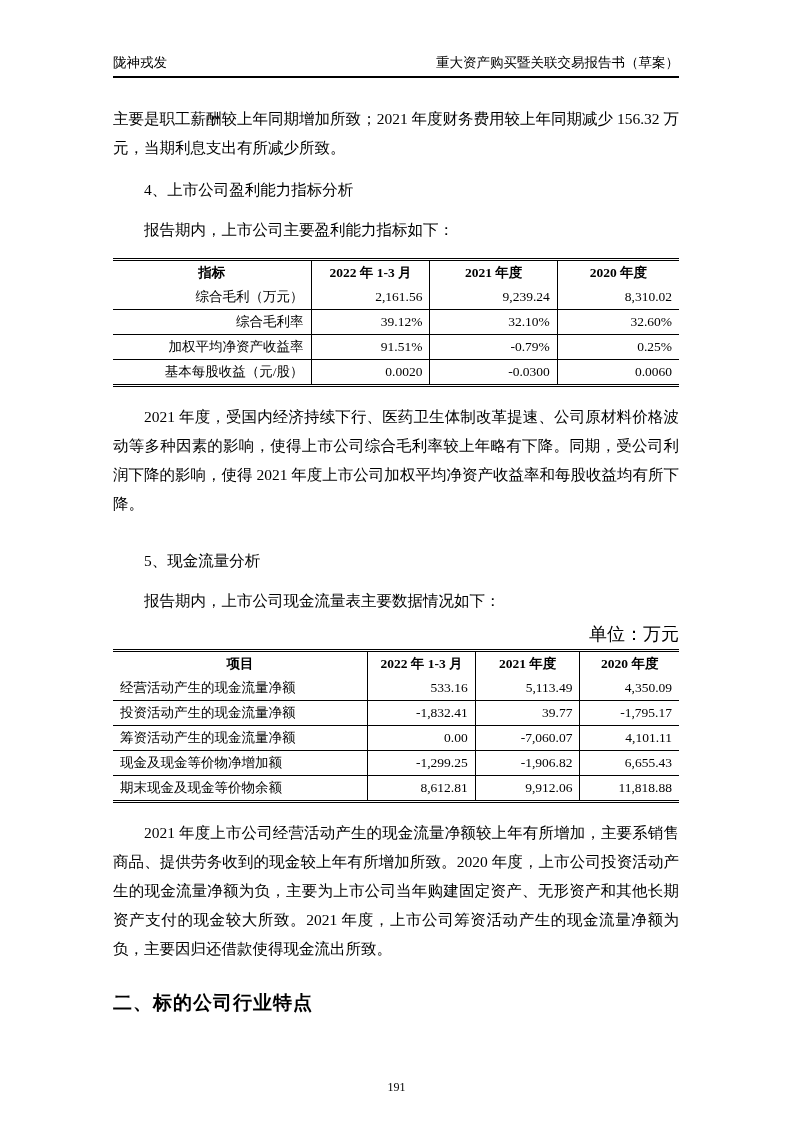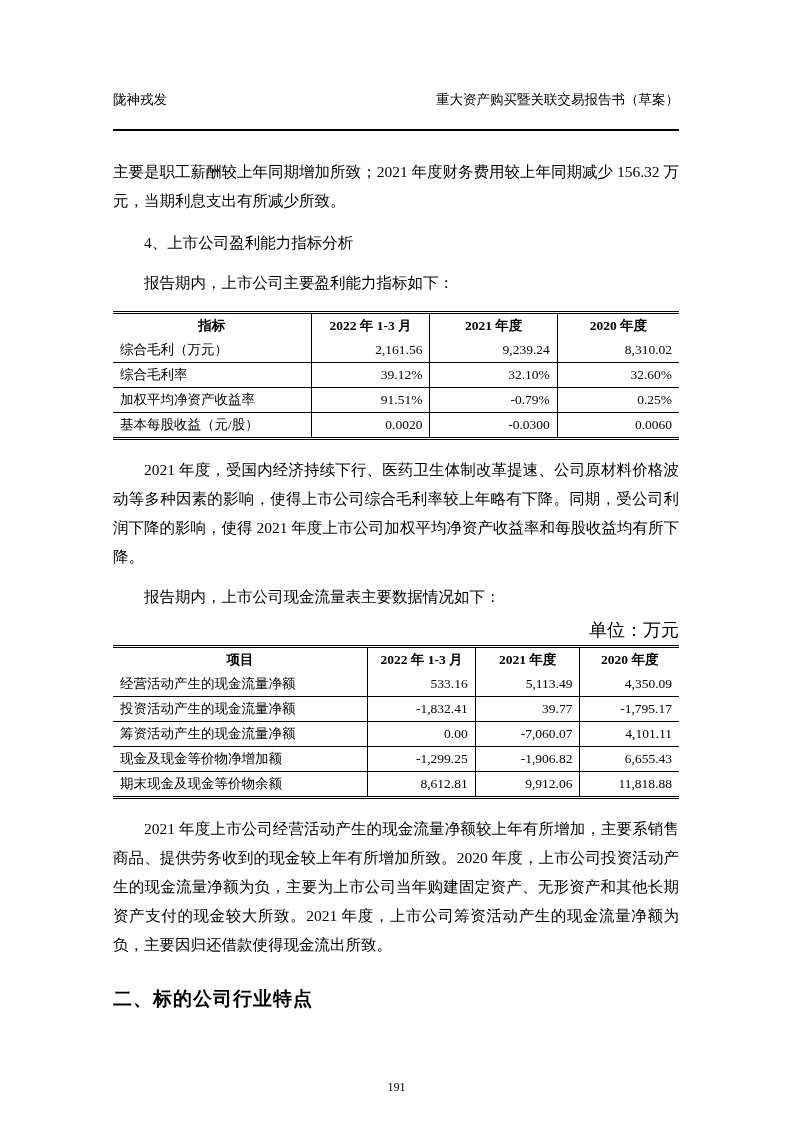--- a/index.html
+++ b/index.html
@@ -13,22 +13,21 @@
     overflow: hidden;
   }
   .content { position: absolute; left: 113px; width: 566px; top: 0; }
 
   
   .doc-header {
     padding-top: 54px;
     display: flex; justify-content: space-between; align-items: flex-end;
     font-size: 13.5px;
     border-bottom: 2px solid #000;
-    padding-bottom: 20px;
-    margin-top: 37px;
+    padding-bottom: 4px;
   }
 
   
   .para {
     font-size: 15.5px;
     line-height: 29px;
     text-align: justify;
     text-justify: inter-ideograph;
     margin: 0;
   }
@@ -55,21 +54,21 @@
   }
   th, td {
     border-bottom: 1.5px solid #000;
     padding: 3px 7px;
     height: 17px;
     font-weight: normal;
   }
   tr:last-child th, tr:last-child td { border-bottom: none; }
   th:not(:last-child), td:not(:last-child) { border-right: 1px solid #000; }
   thead th { font-weight: bold; text-align: center; }
-  .c { text-align: left; }
+  .c { text-align: right; }
   .l { text-align: left; }
   .r { text-align: right; }
 
   .unit-label {
     font-size: 18px;
     text-align: right;
     margin: 0;
   }
 
   .page-number {
@@ -142,20 +141,21 @@
           <td class="c">基本每股收益（元/股）</td>
           <td class="r">0.0020</td>
           <td class="r">-0.0300</td>
           <td class="r">0.0060</td>
         </tr>
       </tbody>
     </table>
 
     <p class="para indent mt-ana1">2021 年度，受国内经济持续下行、医药卫生体制改革提速、公司原材料价格波动等多种因素的影响，使得上市公司综合毛利率较上年略有下降。同期，受公司利润下降的影响，使得 2021 年度上市公司加权平均净资产收益率和每股收益均有所下降。</p>
 
+    <p class="sub-heading mt-h5">5、现金流量分析</p>
 
     <p class="para indent mt-lead2">报告期内，上市公司现金流量表主要数据情况如下：</p>
 
     <p class="unit-label mt-unit">单位：万元</p>
 
     <table class="mt-table2">
       <thead>
         <tr>
           <th style="width:45%">项目</th>
           <th style="width:19%">2022 年 1-3 月</th>

